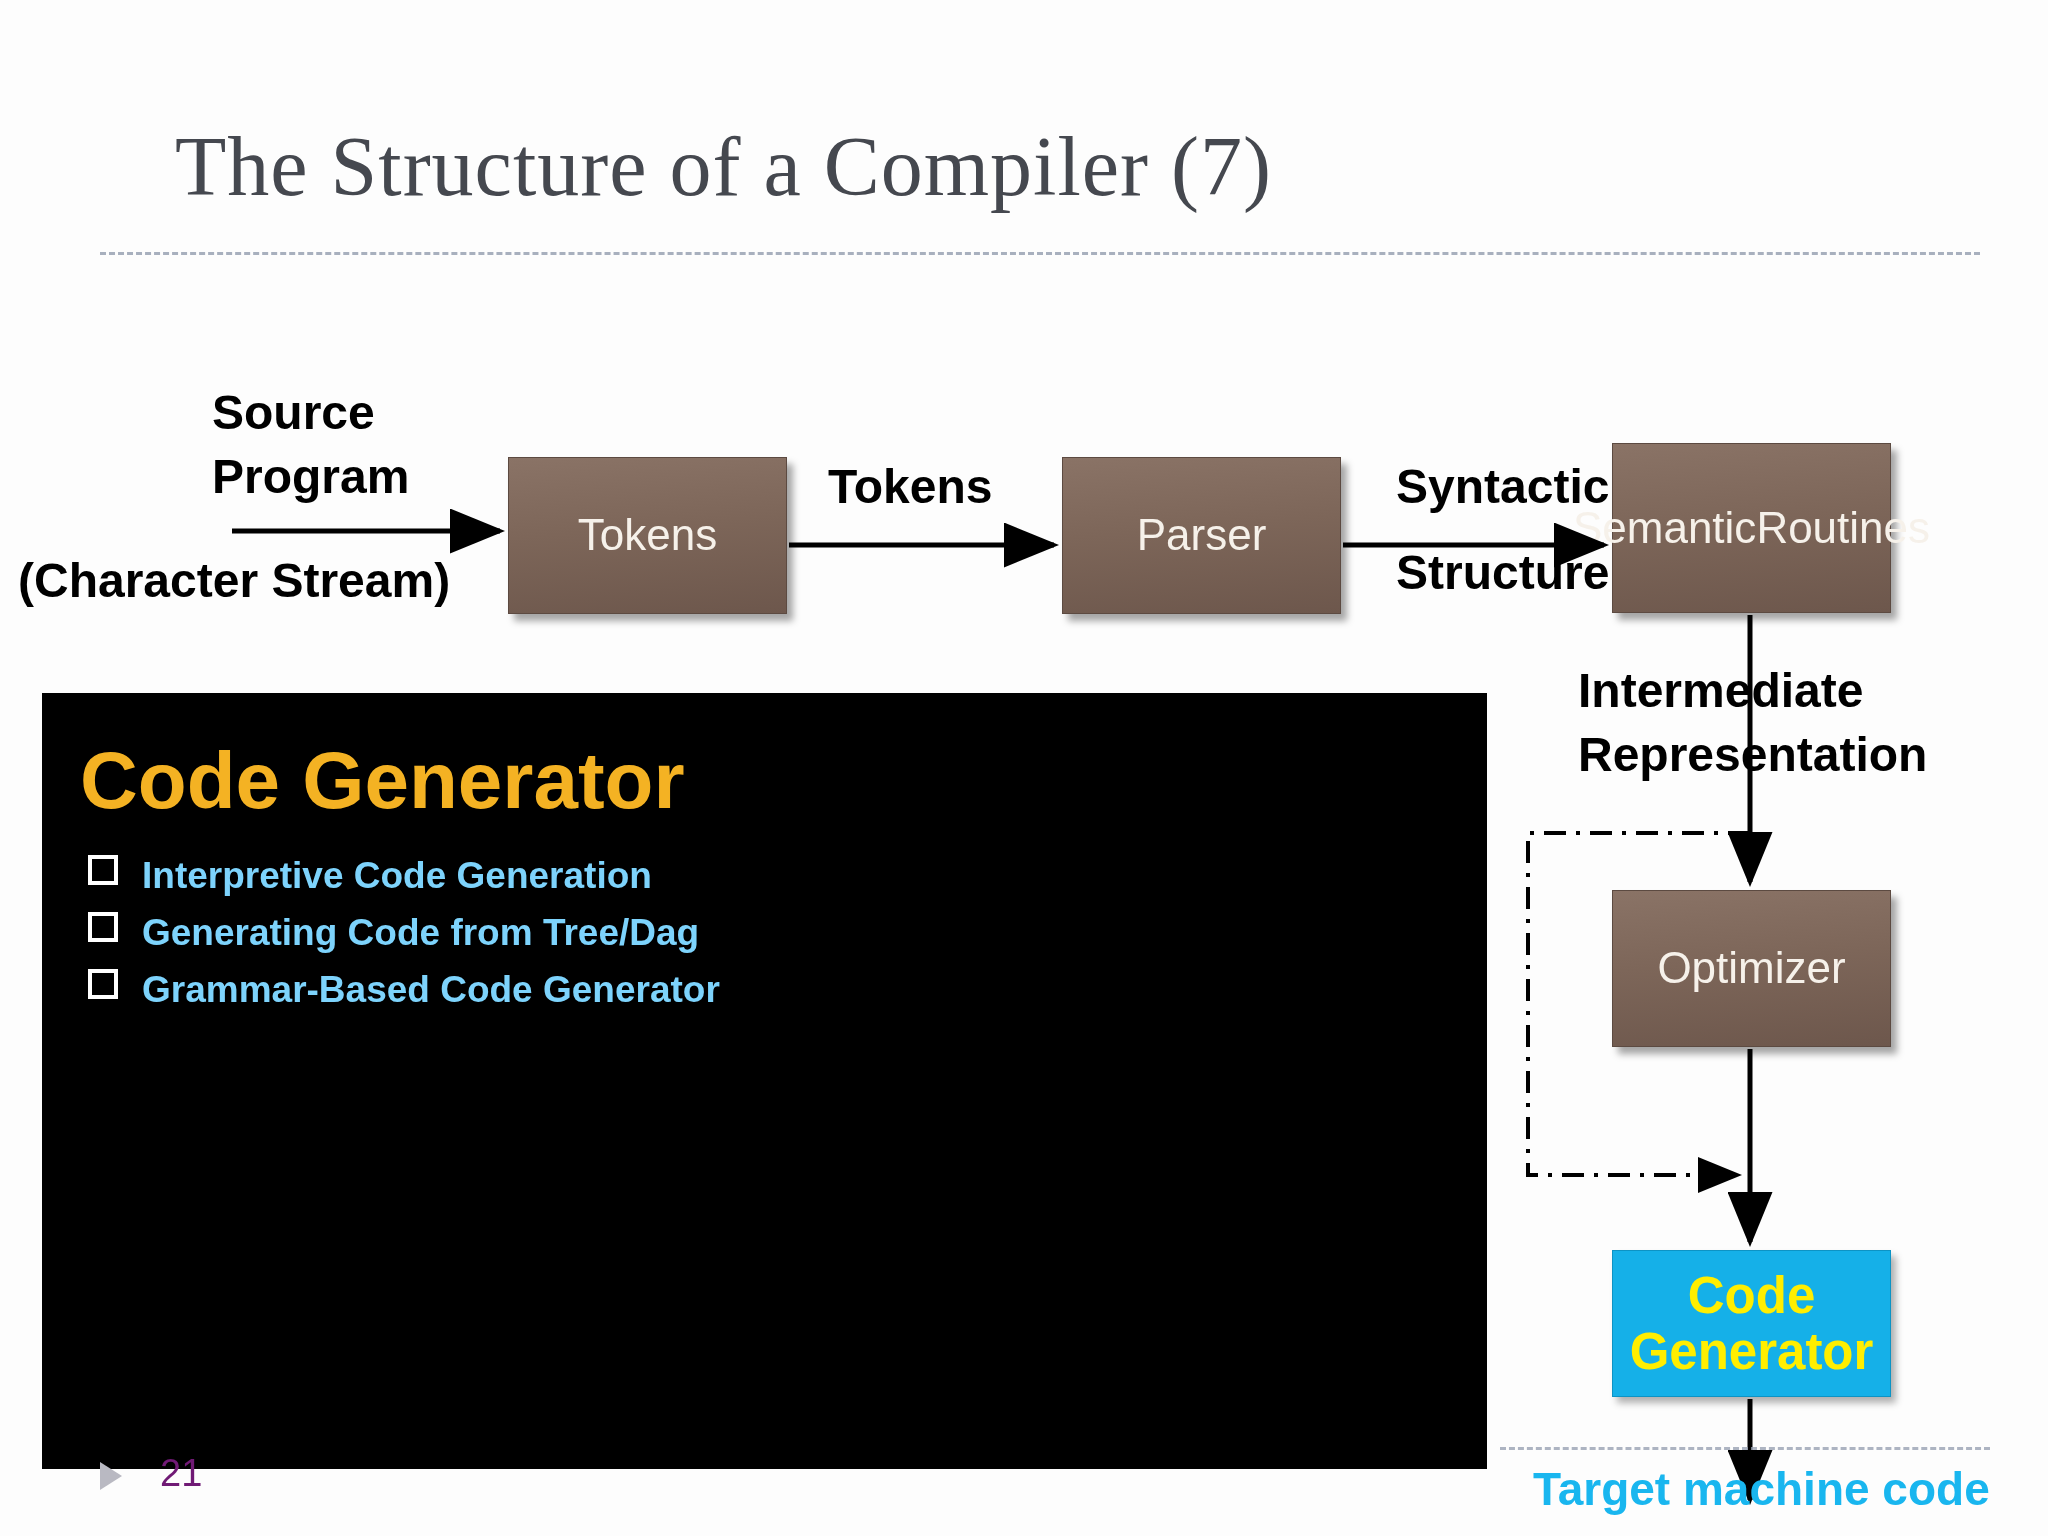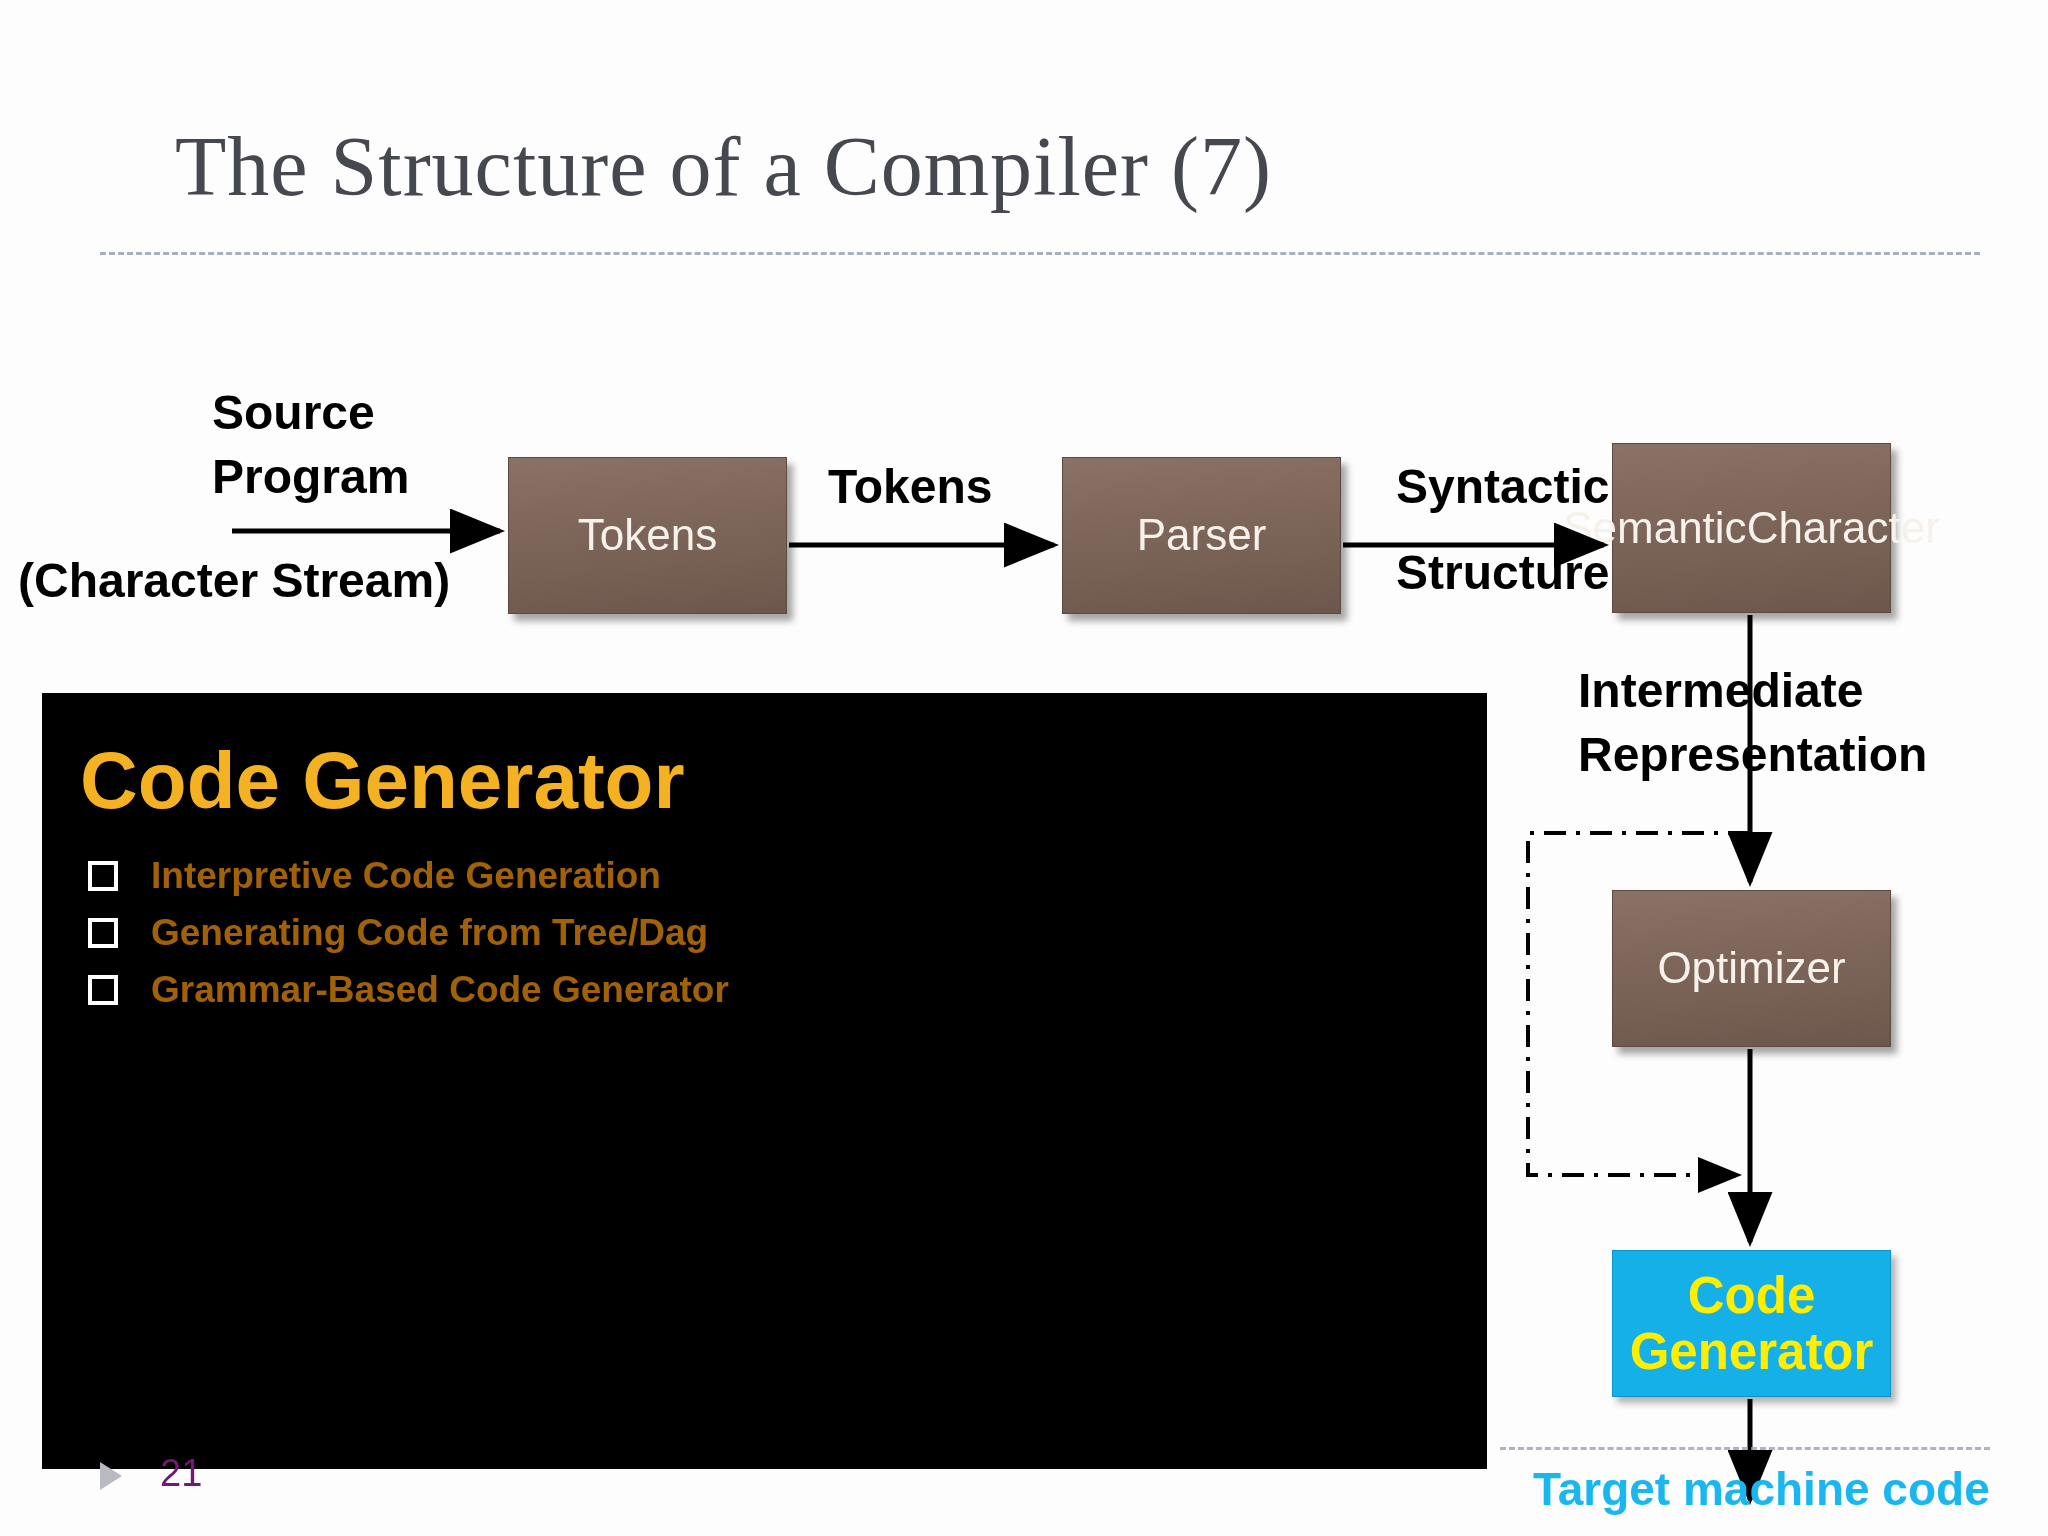--- a/index.html
+++ b/index.html
@@ -80,27 +80,26 @@
     font-family:"Liberation Sans",sans-serif;
     font-size:80px;font-weight:700;
     color:#f4b223;
     white-space:nowrap;
   }
   .bp-list{
     position:absolute;left:46px;top:162px;
     color:#ffffff;
   }
   .bp-item{
-    display:flex;align-items:center;
+    display:flex;
     font-family:"Liberation Sans",sans-serif;
     font-size:37px;font-weight:700;
-    color:#a16207;
+    color:#7dd3fc;
     margin-bottom:15px;
     white-space:nowrap;
-    gap:9px;
   }
   .bp-marker{
     width:22px;height:22px;
     border:4px solid #ffffff;
     margin-right:24px;
     flex:none;
   }
 
   
   .footer-rule{
@@ -150,21 +149,21 @@
   <div class="pbox" style="left:508px;top:457px;width:277px;height:155px;">
     <span>Tokens</span>
   </div>
 
   <div class="pbox" style="left:1062px;top:457px;width:277px;height:155px;">
     <span>Parser</span>
   </div>
 
   <div class="pbox" style="left:1612px;top:443px;width:277px;height:168px;flex-direction:row;">
     <span>Semantic</span>
-    <span>Character</span>
+    <span>Routines</span>
   </div>
 
   <div class="pbox" style="left:1612px;top:890px;width:277px;height:155px;">
     <span>Optimizer</span>
   </div>
 
   <div class="cbox" style="left:1612px;top:1250px;width:277px;height:145px;flex-direction:column;">
     <span>Code</span>
     <span>Generator</span>
   </div>

